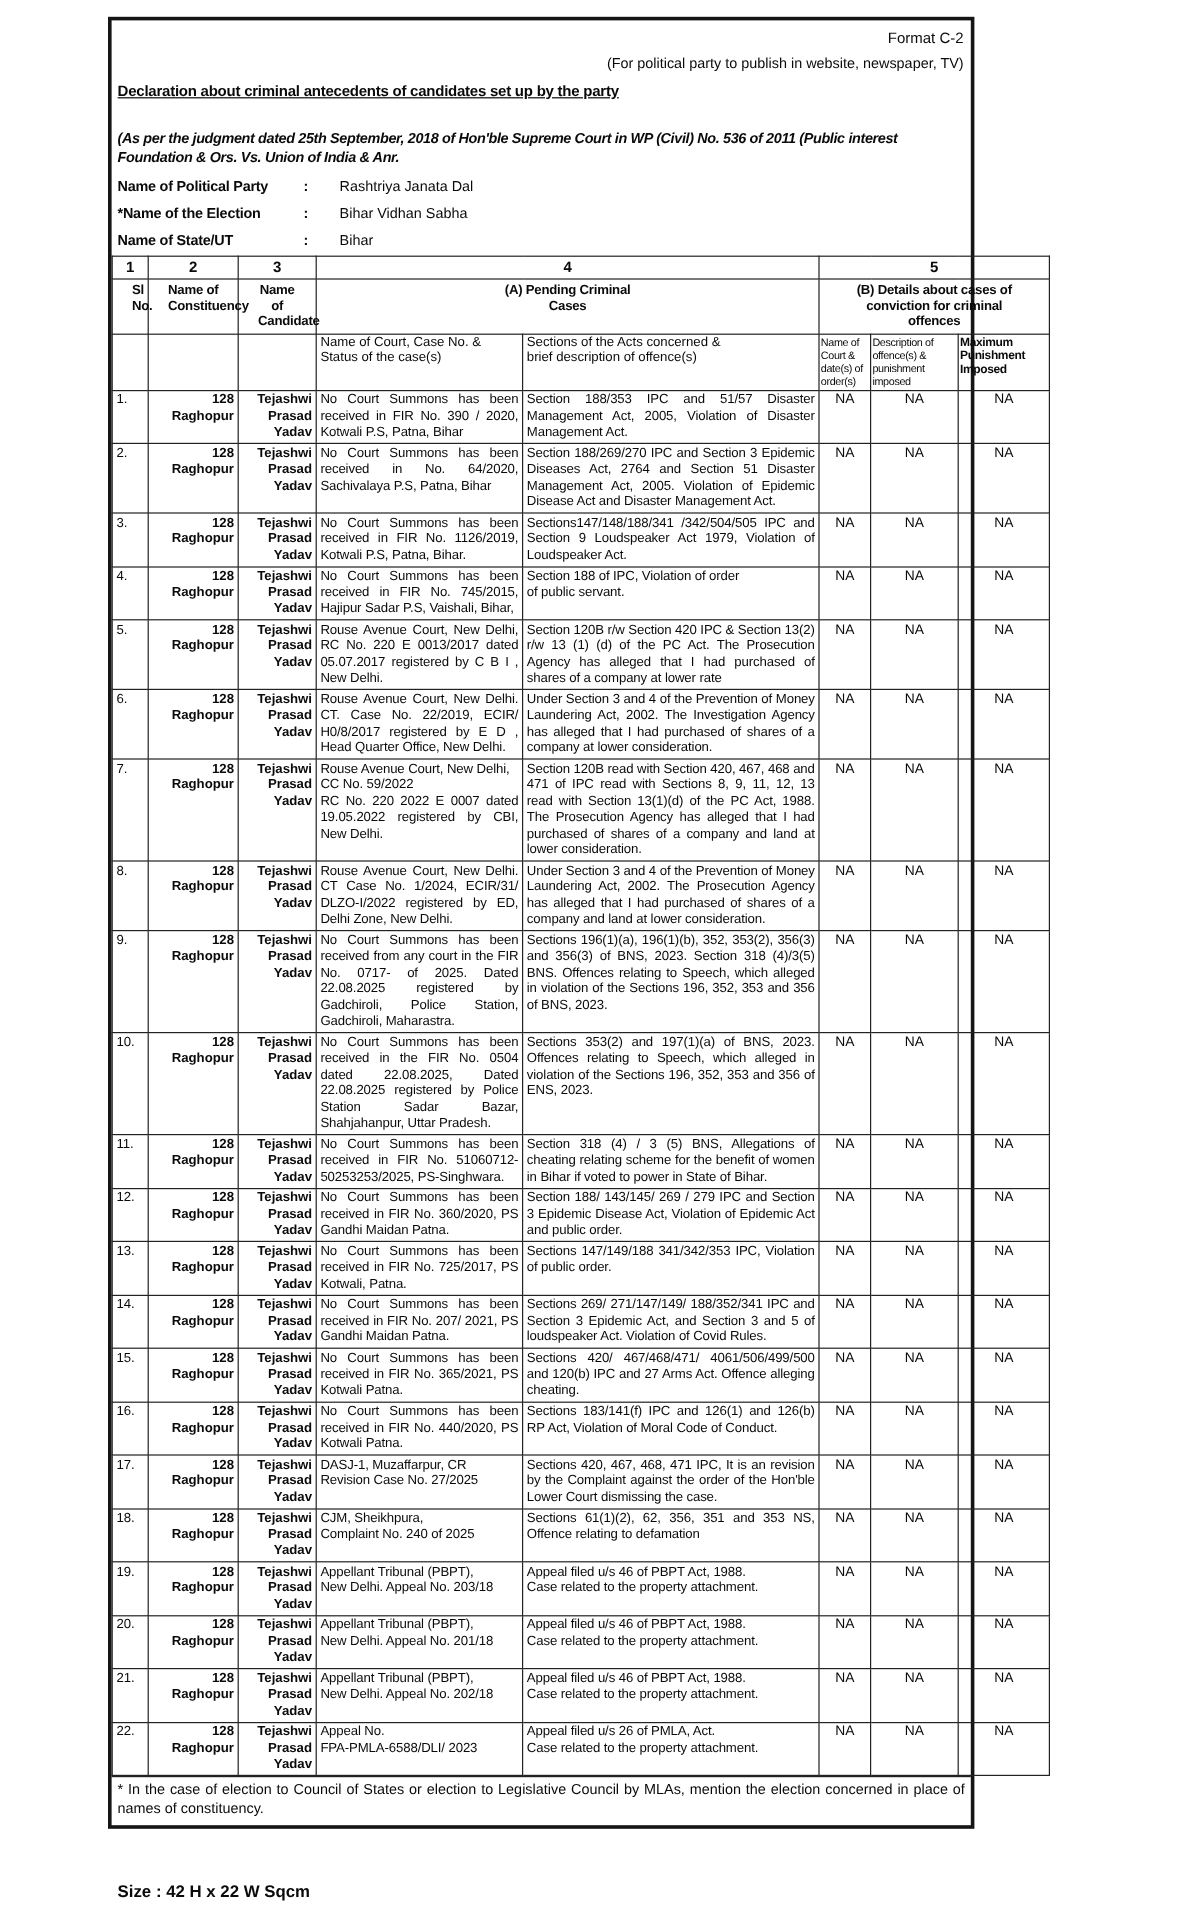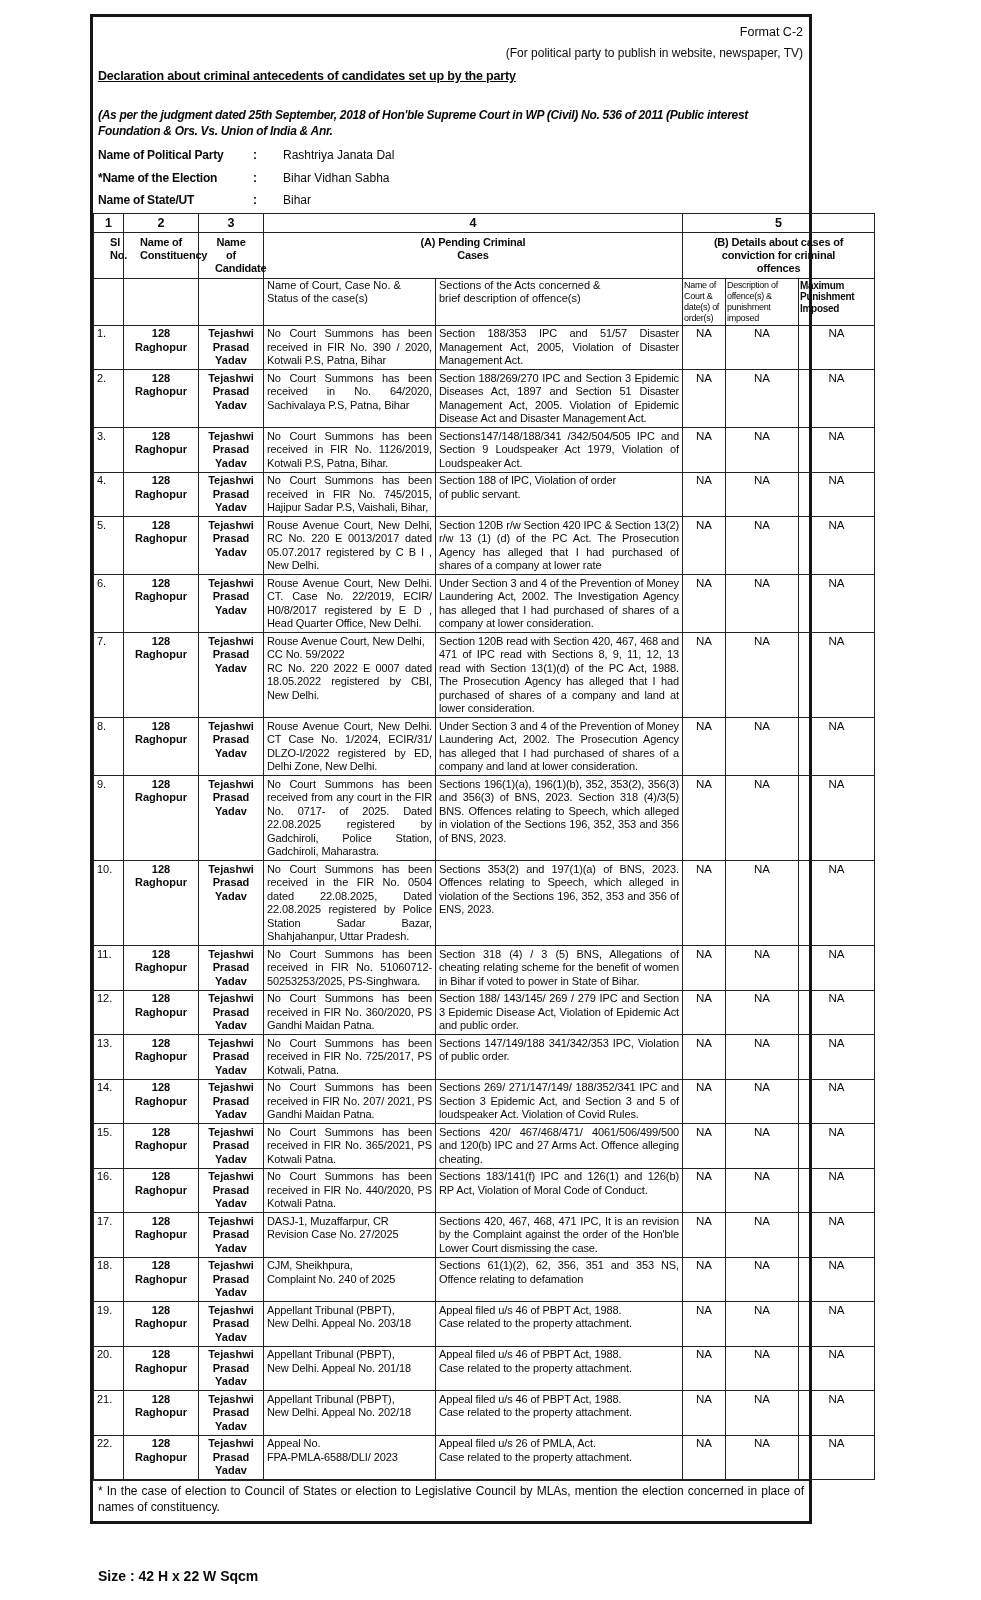--- a/index.html
+++ b/index.html
@@ -49,21 +49,21 @@
   }
   td { border: 1.4px solid #222; vertical-align: top; padding: 1.5px 3px; line-height: 13.5px; }
   .num-row td { text-align: center; font-weight: bold; font-size: 12.5px; padding: 1px 2px; line-height: 16px; }
   .head-row td { text-align: center; font-weight: bold; font-size: 11px; line-height: 13px; padding: 3px 16px; letter-spacing: -0.2px; }
   .head-row .force-narrow { display: inline-block; max-width: 122px; }
   .sub-row td { font-size: 11px; line-height: 13px; padding: 0 3px; }
   .sub-row .force-mid { display: inline-block; max-width: 182px; }
   .sub-row .sm { font-size: 9px; line-height: 11px; letter-spacing: -0.3px; padding: 1px 1px; }
   .sub-row .sm-bold { font-size: 10px; line-height: 11.5px; font-weight: bold; letter-spacing: -0.3px; padding: 1px 1px; }
   .c-sl { text-align: left; padding-left: 3px; }
-  .c-const, .c-cand { text-align: center; font-weight: bold; }
+  .c-const, .c-cand { text-align: right; font-weight: bold; }
   .c-court, .c-sect { text-align: justify; white-space: pre-line; letter-spacing: -0.1px; }
   .c-na { text-align: center; font-size: 11.5px; }
   
   .footnote {
     font-size: 12px; line-height: 1.32; padding: 3px 5px 5px 5px;
     border-top: 1.4px solid #222; text-align: justify;
   }
   .size-note {
     position: absolute; left: 98px; bottom: 16px;
     font-weight: bold; font-size: 14px;
@@ -156,21 +156,21 @@
   </tr>
 
   <tr>
     <td class="c-sl">2.</td>
     <td class="c-const">
       <div>128</div>
       <div>Raghopur</div>
     </td>
     <td class="c-cand">Tejashwi Prasad Yadav</td>
     <td class="c-court">No Court Summons has been received in No. 64/2020, Sachivalaya P.S, Patna, Bihar</td>
-    <td class="c-sect">Section 188/269/270 IPC and Section 3 Epidemic Diseases Act, 1897 and Section 51 Disaster Management Act, 2005. Violation of Epidemic Disease Act and Disaster Management Act.</td>
+    <td class="c-sect">Section 188/269/270 IPC and Section 3 Epidemic Diseases Act, 2764 and Section 51 Disaster Management Act, 2005. Violation of Epidemic Disease Act and Disaster Management Act.</td>
     <td class="c-na">NA</td>
     <td class="c-na">NA</td>
     <td class="c-na">NA</td>
   </tr>
 
   <tr>
     <td class="c-sl">3.</td>
     <td class="c-const">
       <div>128</div>
       <div>Raghopur</div>
@@ -228,21 +228,21 @@
 
   <tr>
     <td class="c-sl">7.</td>
     <td class="c-const">
       <div>128</div>
       <div>Raghopur</div>
     </td>
     <td class="c-cand">Tejashwi Prasad Yadav</td>
     <td class="c-court">Rouse Avenue Court, New Delhi,
 CC No. 59/2022
-RC No. 220 2022 E 0007 dated 18.05.2022 registered by CBI, New Delhi.</td>
+RC No. 220 2022 E 0007 dated 19.05.2022 registered by CBI, New Delhi.</td>
     <td class="c-sect">Section 120B read with Section 420, 467, 468 and 471 of IPC read with Sections 8, 9, 11, 12, 13 read with Section 13(1)(d) of the PC Act, 1988. The Prosecution Agency has alleged that I had purchased of shares of a company and land at lower consideration.</td>
     <td class="c-na">NA</td>
     <td class="c-na">NA</td>
     <td class="c-na">NA</td>
   </tr>
 
   <tr>
     <td class="c-sl">8.</td>
     <td class="c-const">
       <div>128</div>

